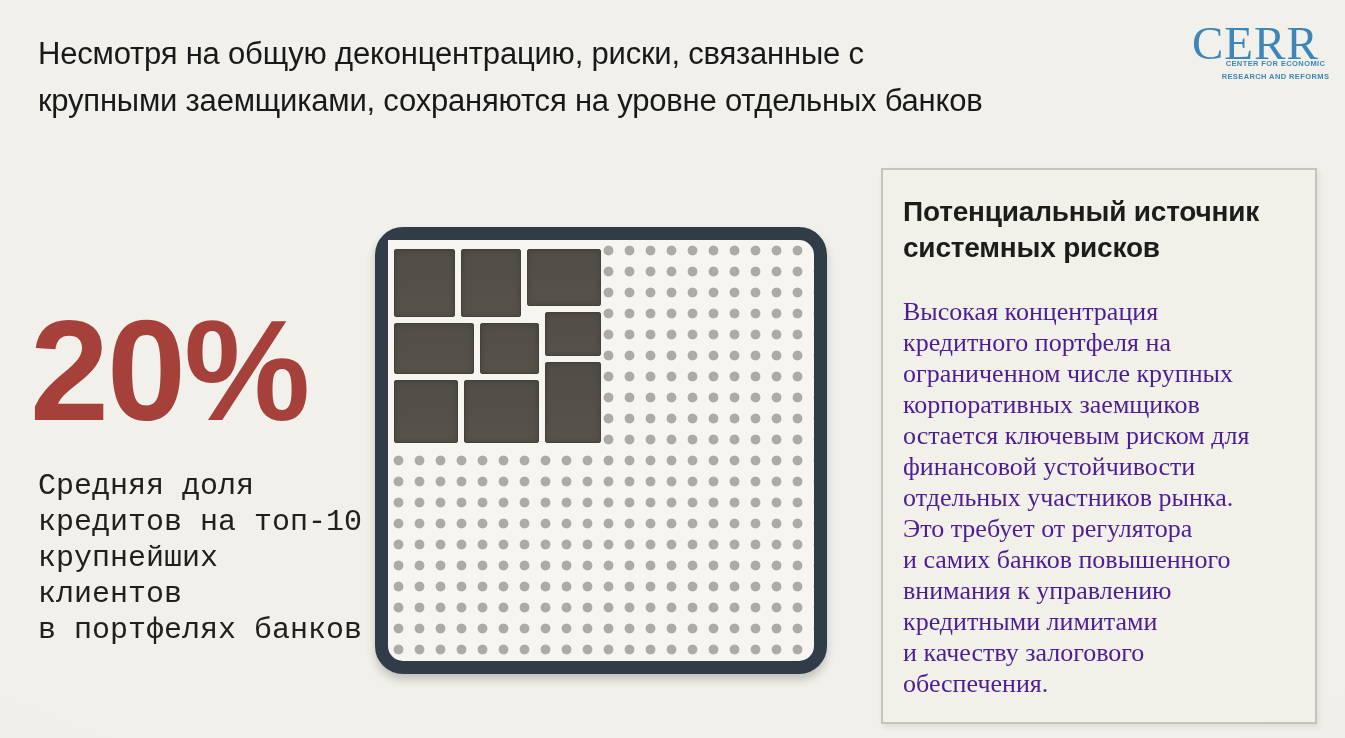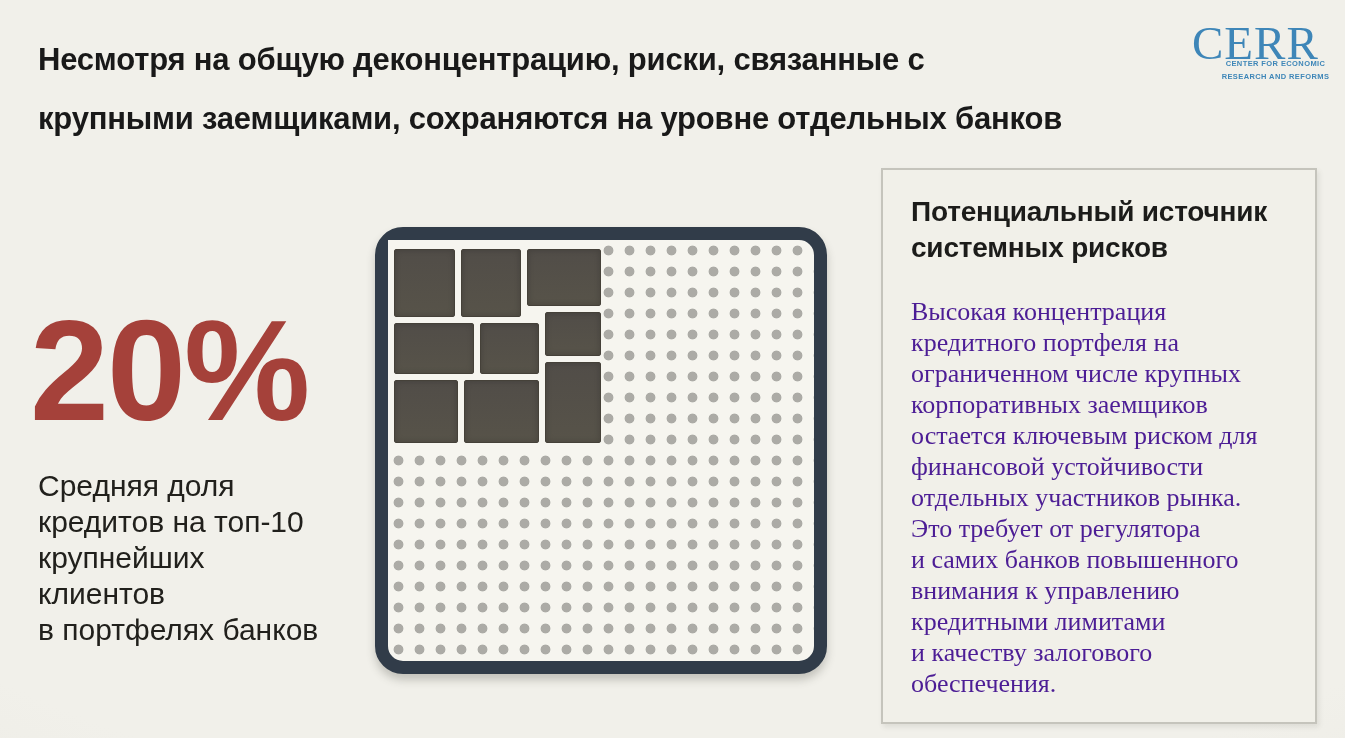--- a/index.html
+++ b/index.html
@@ -8,21 +8,21 @@
     font-family:"Liberation Sans",sans-serif;
     background:#ecebe4;
   }
   .stage{
     position:relative;width:1345px;height:738px;
     background:radial-gradient(ellipse 130% 120% at 50% 45%, #f1f0ea 55%, #e4e3dc 100%);
   }
   
   .title{
     position:absolute;left:38px;top:30px;width:1160px;
-    font-size:31px;line-height:59px;font-weight:bold;color:#191919;
+    font-size:31px;line-height:47px;font-weight:normal;color:#191919;
     letter-spacing:-0.2px;white-space:pre-line;
   }
   
   .logo{position:absolute;left:1192px;top:20px;width:150px;color:#3e86b8;}
   .logo-name{
     font-family:"Liberation Serif",serif;font-size:47px;line-height:46px;
     letter-spacing:1px;font-weight:normal;
   }
   .logo-tagline{
     margin-top:-9px;margin-left:17px;
@@ -31,21 +31,21 @@
     text-align:center;
   }
   
   .stat-value{
     position:absolute;left:30px;top:306px;
     font-size:142px;line-height:130px;font-weight:bold;color:#a5413a;
     letter-spacing:-2px;
   }
   .stat-caption{
     position:absolute;left:38px;top:468px;width:330px;
-    font-family:Liberation Sans, sans-serif;font-size:30px;line-height:36px;
+    font-family:Liberation Mono, monospace;font-size:30px;line-height:36px;
     color:#21201c;white-space:pre-line;
   }
   
   .chart{
     position:absolute;left:375px;top:227px;width:426px;height:421px;
     border:13px solid #313c49;border-radius:28px;background:#f6f5ef;
     box-shadow:0 6px 9px rgba(60,60,50,0.25);
   }
   .dot-grid{
     position:absolute;inset:0;border-radius:14px;
@@ -57,21 +57,21 @@
   }
   .block{
     position:absolute;background:linear-gradient(#514d48,#575349);
     border:1px solid #454139;border-radius:2px;box-sizing:border-box;
     box-shadow:inset 0 0 6px rgba(0,0,0,0.18);
   }
   
   .panel{
     position:absolute;left:881px;top:168px;width:436px;height:556px;
     box-sizing:border-box;border:2px solid #c5c4bc;background:#f1f0e9;
-    padding:24px 28px;box-shadow:2px 3px 5px rgba(80,80,70,0.12);
+    padding:24px 20px;box-shadow:2px 3px 5px rgba(80,80,70,0.12);
   }
   .panel-heading{
     font-size:28px;line-height:36px;font-weight:bold;color:#1c1c1a;
     letter-spacing:-0.2px;white-space:pre-line;
   }
   .panel-body{
     margin-top:30px;
     font-family:"Liberation Serif",serif;font-size:26px;line-height:31px;
     color:#4c1d95;white-space:pre-line;
   }

